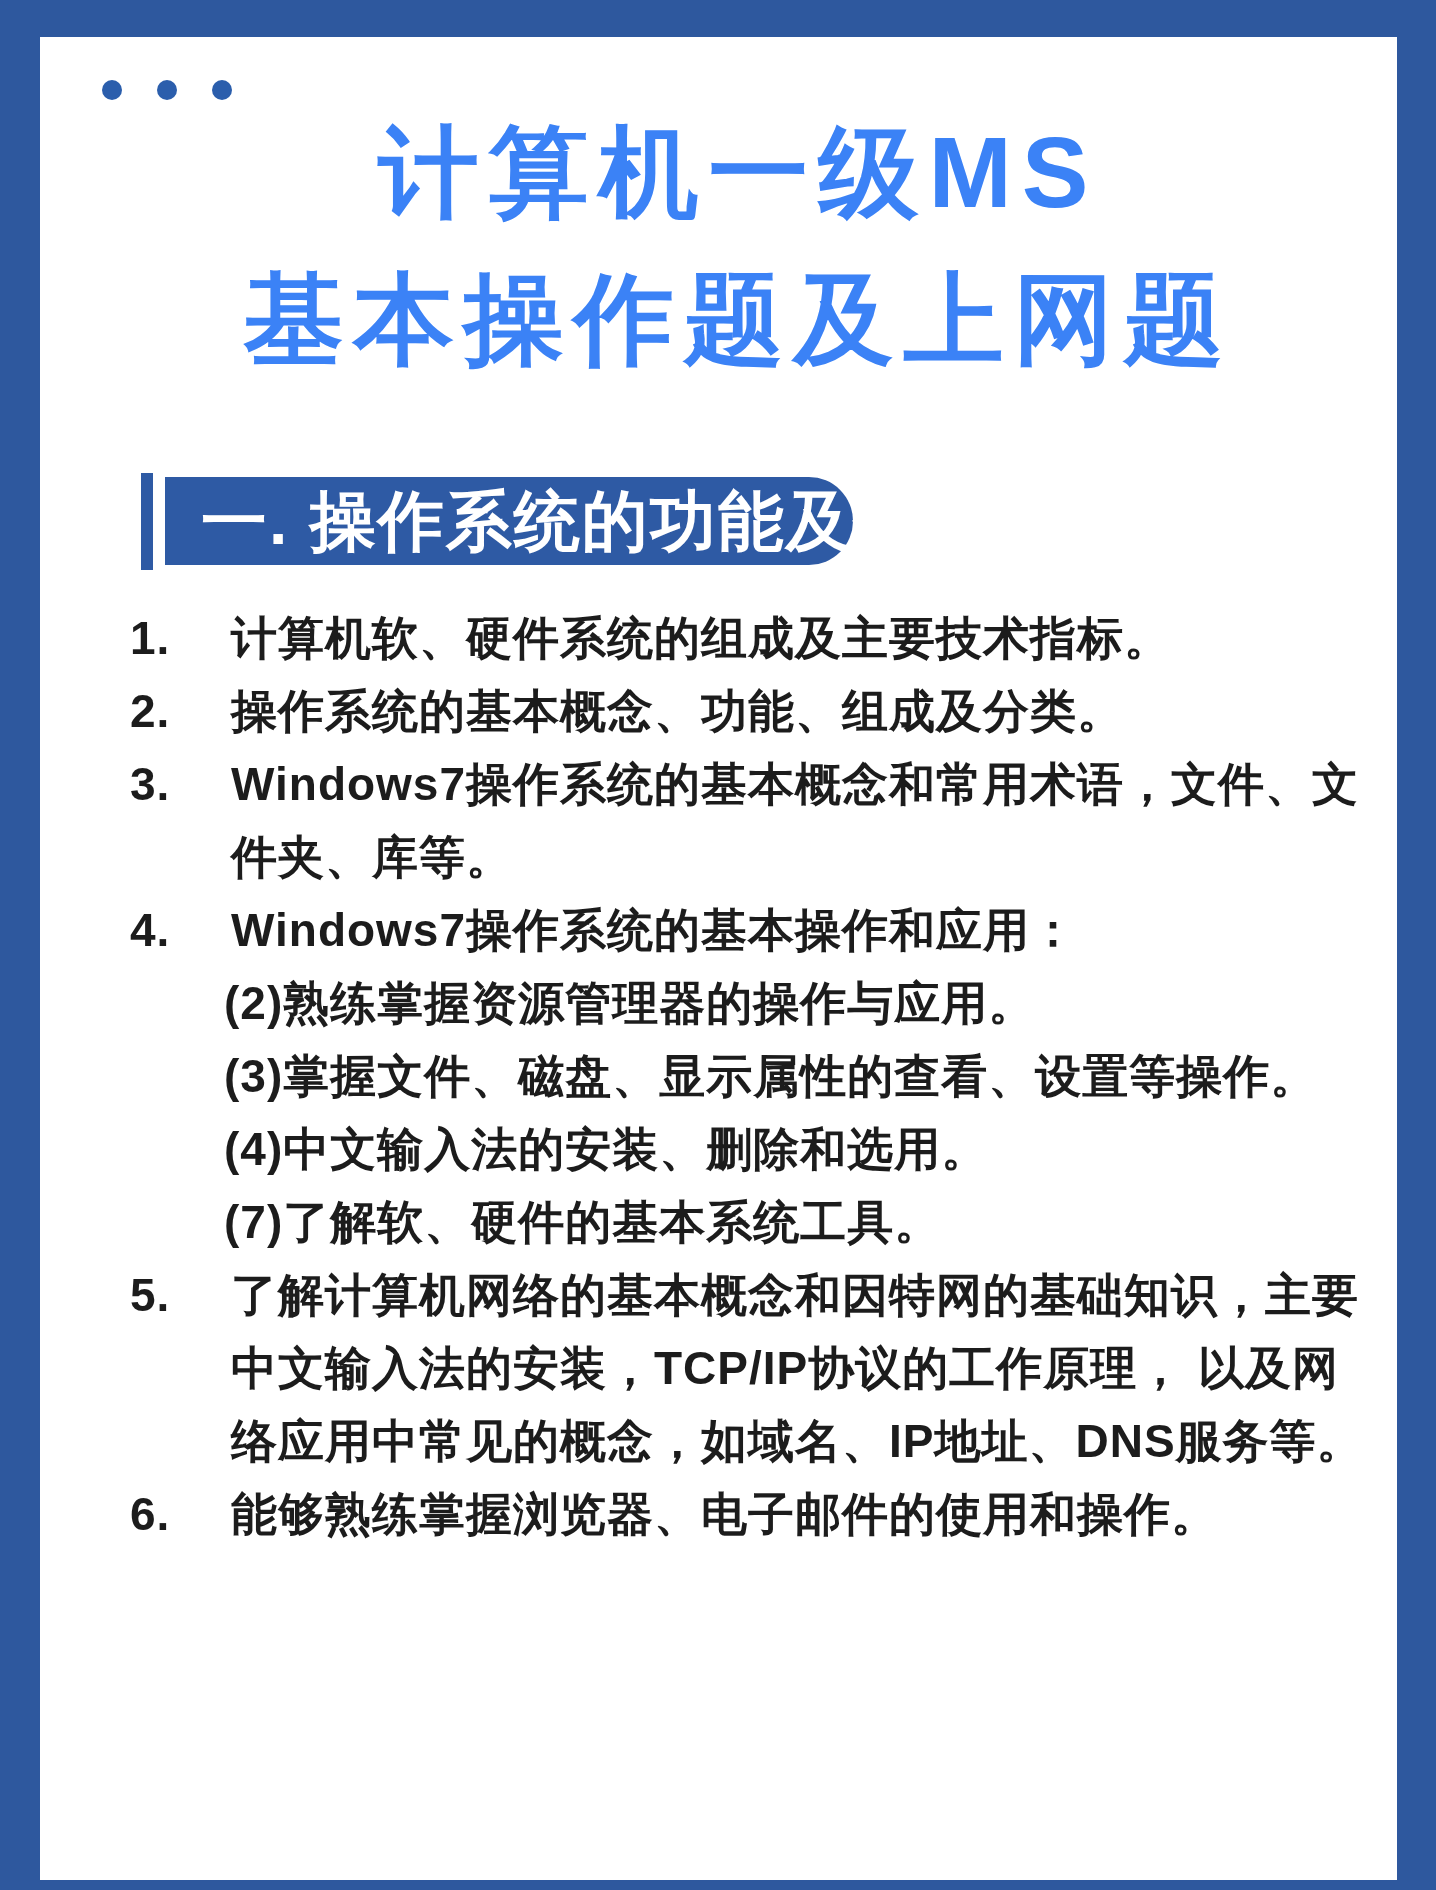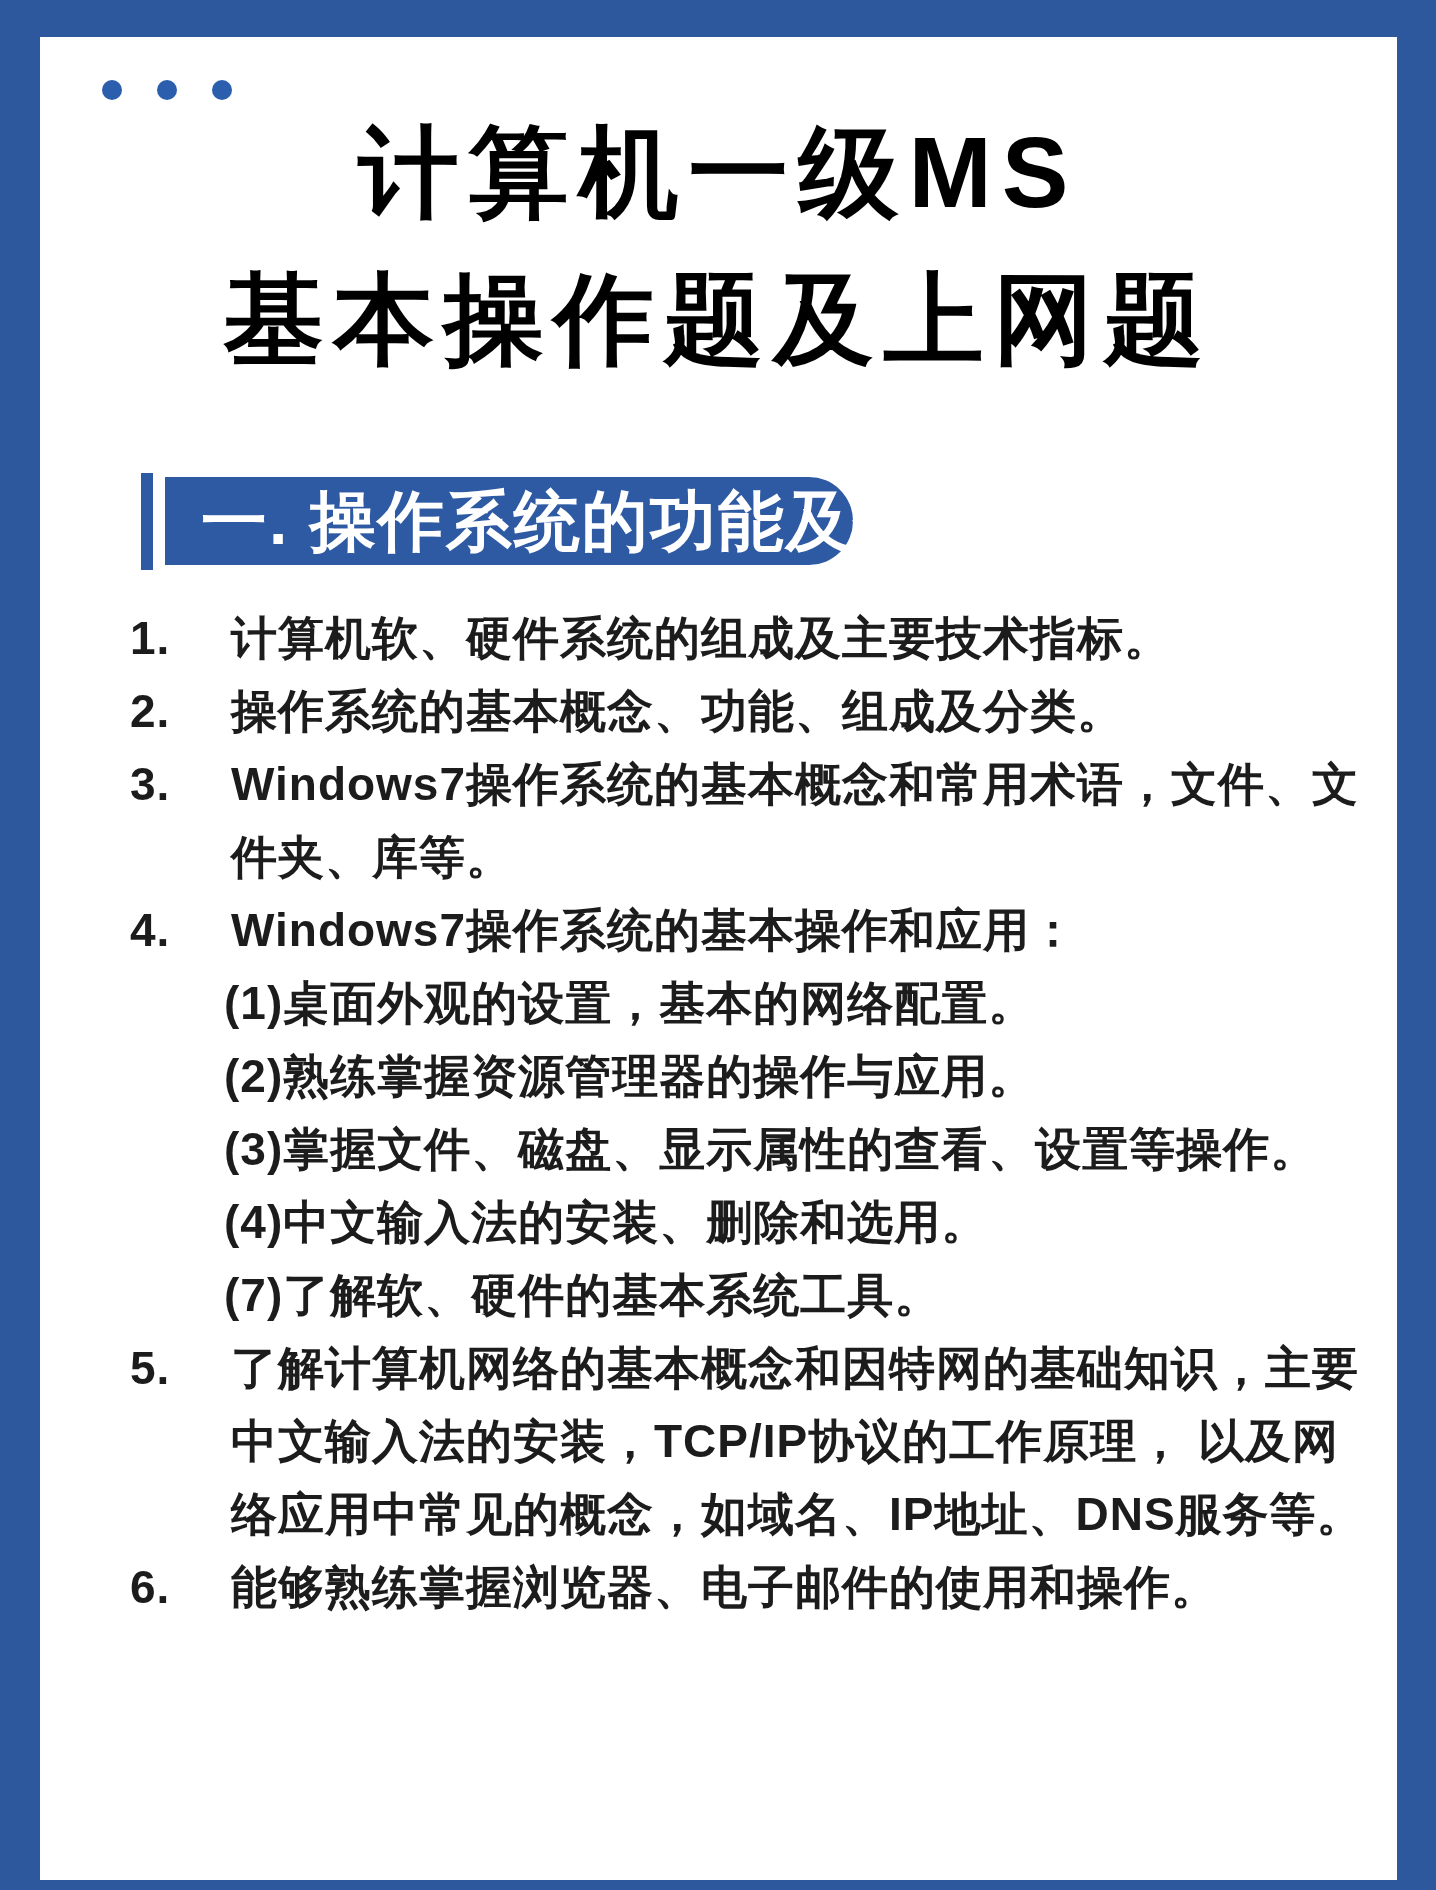--- a/index.html
+++ b/index.html
@@ -40,21 +40,22 @@
   .title {
     position: absolute;
     top: 62px;
     left: 0;
     width: 100%;
     text-align: center;
     font-size: 100px;
     line-height: 147px;
     font-weight: 900;
     letter-spacing: 10px;
-    color: #000000;
+    color: #3b82f6;
+    padding-left: 20px;
   }
   .section {
     position: absolute;
     top: 436px;
     left: 0;
     width: 100%;
   }
   .accent-bar {
     position: absolute;
     left: 101px;
@@ -147,23 +148,20 @@
           <span class="txt">Windows7操作系统的基本概念和常用术语，文件、文</span>
         </div>
         <div class="row cont">
           <span class="txt">件夹、库等。</span>
         </div>
         <div class="row">
           <span class="num">4.</span>
           <span class="txt">Windows7操作系统的基本操作和应用：</span>
         </div>
         <div class="row sub">
-          <span class="txt">(1)桌面外观的设置，基本的网络配置。</span>
-        </div>
-        <div class="row sub">
           <span class="txt">(2)熟练掌握资源管理器的操作与应用。</span>
         </div>
         <div class="row sub">
           <span class="txt">(3)掌握文件、磁盘、显示属性的查看、设置等操作。</span>
         </div>
         <div class="row sub">
           <span class="txt">(4)中文输入法的安装、删除和选用。</span>
         </div>
         <div class="row sub">
           <span class="txt">(7)了解软、硬件的基本系统工具。</span>

